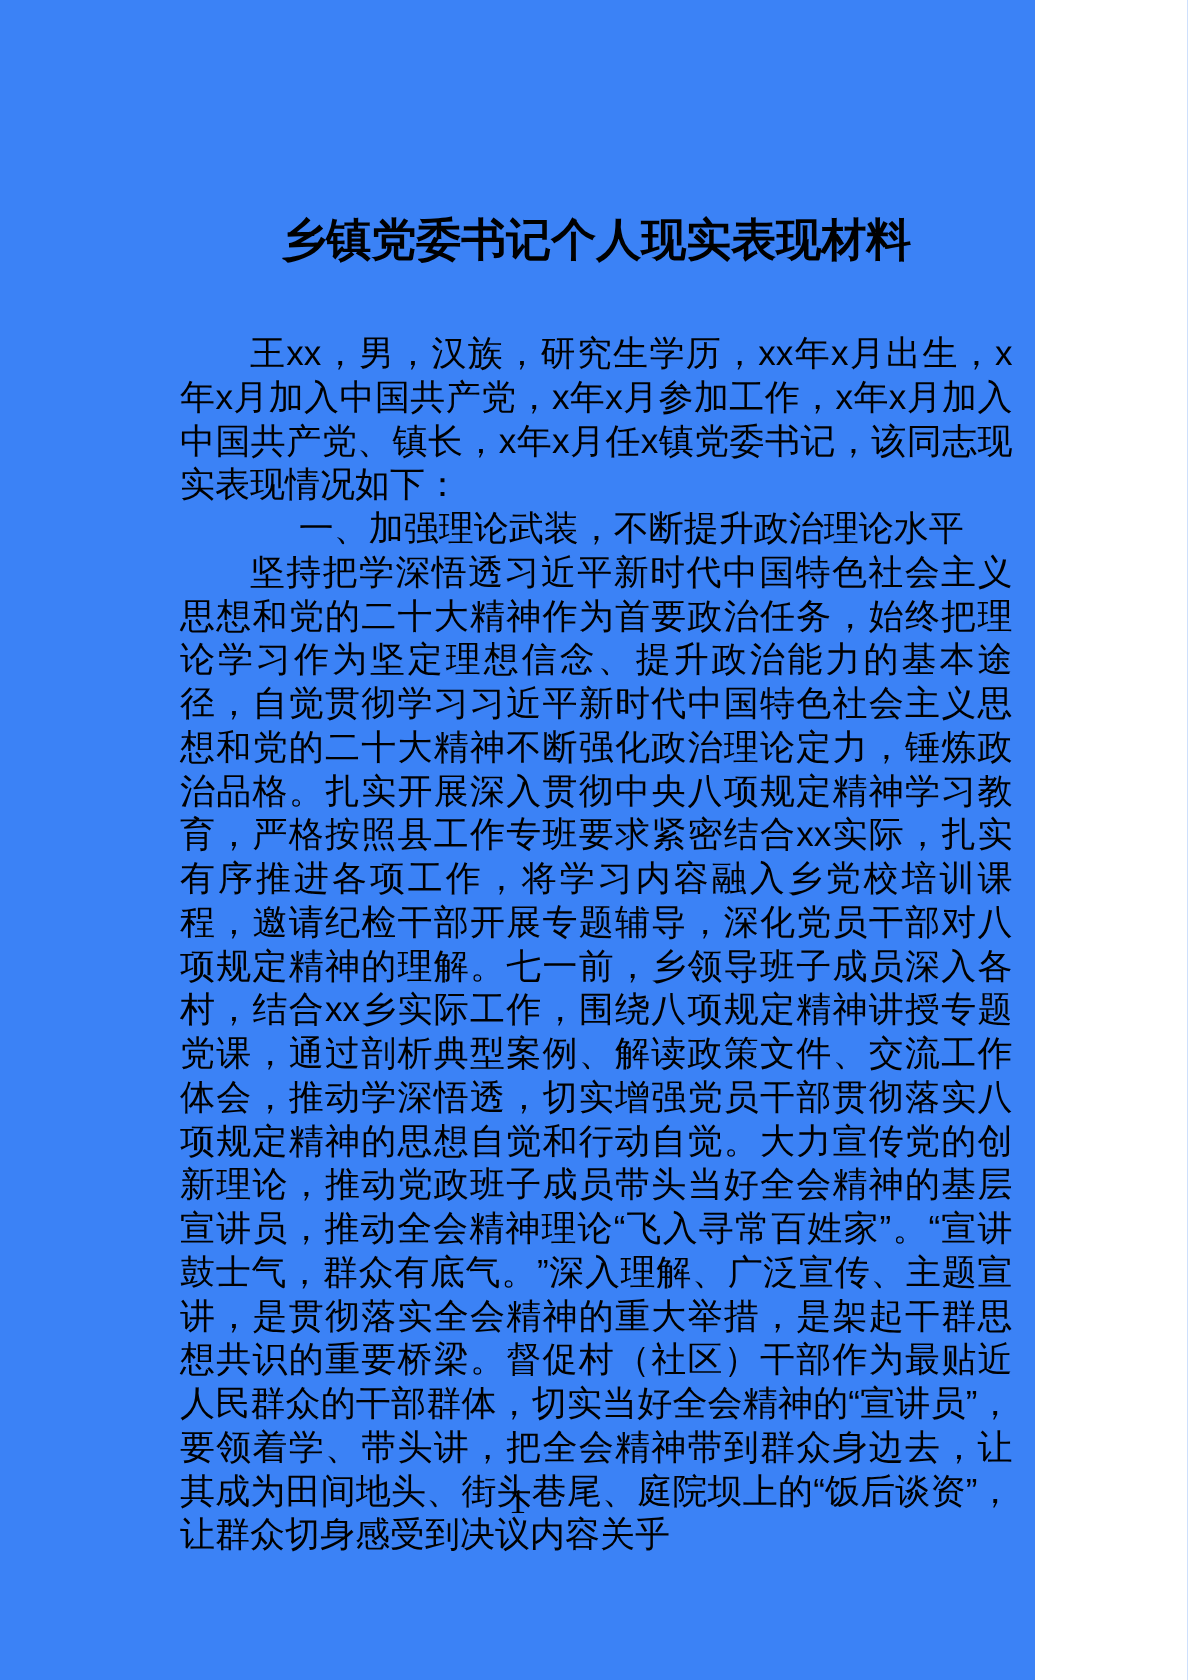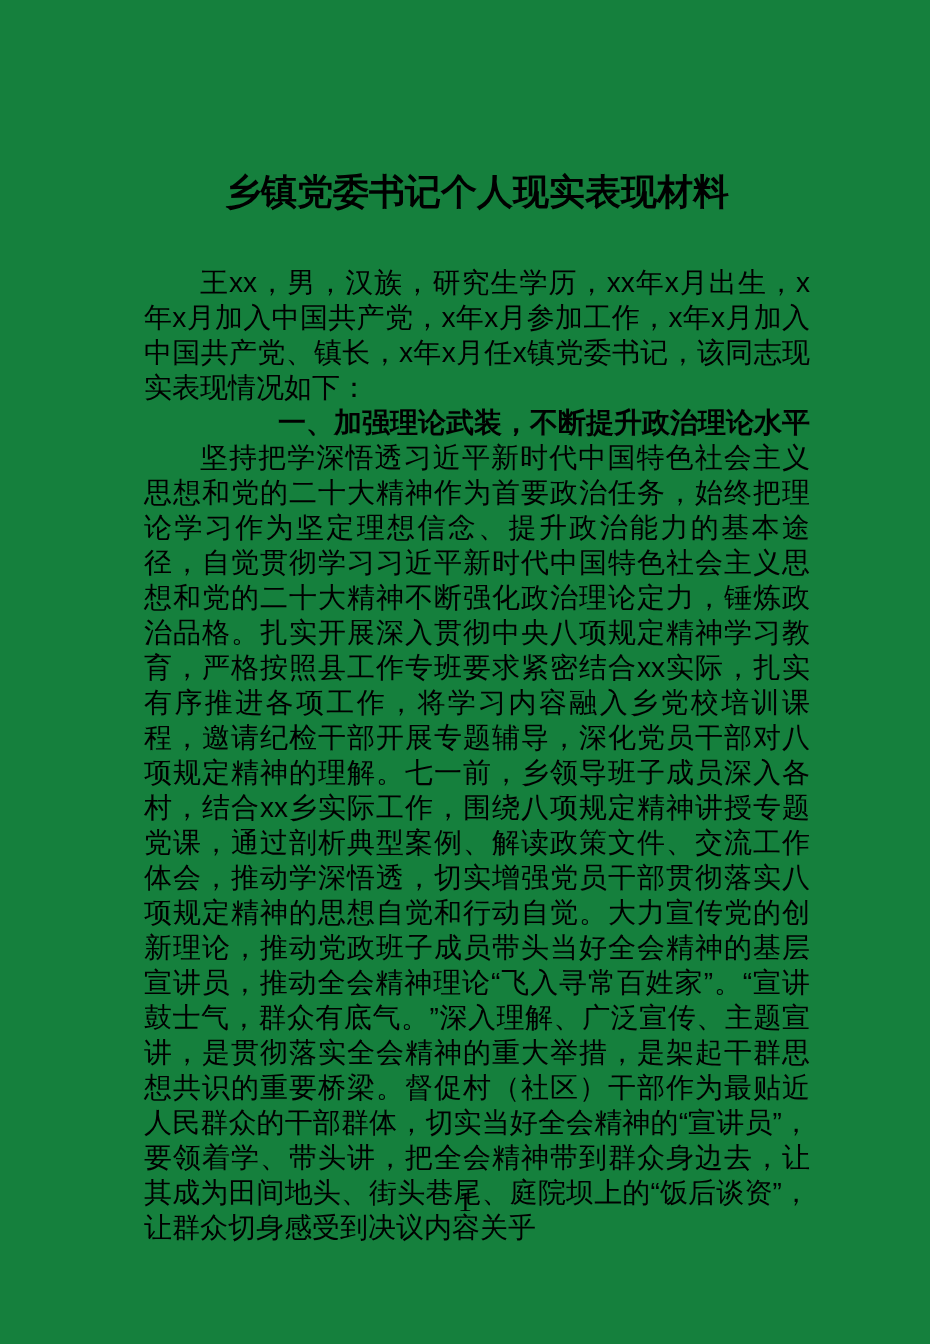--- a/index.html
+++ b/index.html
@@ -3,23 +3,23 @@
 <meta charset="utf-8">
 <style>
   * { margin: 0; padding: 0; box-sizing: border-box; }
 
   html, body {
     background: #ffffff;
   }
 
   .page {
     position: relative;
-    width: 930px;
+    width: 828px;
     height: 1344px;
-    background: #15803d;
+    background: #3b82f6;
     overflow: hidden;
     font-family: "Liberation Sans", sans-serif;
     color: #000000;
   }
 
   .content {
     position: absolute;
     left: 144px;
     top: 0;
     width: 666px;
@@ -37,22 +37,22 @@
 
   .para {
     font-size: 28px;
     line-height: 35px;
     text-align: justify;
     text-indent: 2em;
     font-weight: normal;
   }
 
   .para.heading {
-    font-weight: bold;
-    text-align: right;
+    font-weight: normal;
+    text-align: center;
   }
 
   .page-number {
     position: absolute;
     left: 0;
     right: 0;
     top: 1186px;
     text-align: center;
     font-family: "Liberation Serif", serif;
     font-size: 28px;

